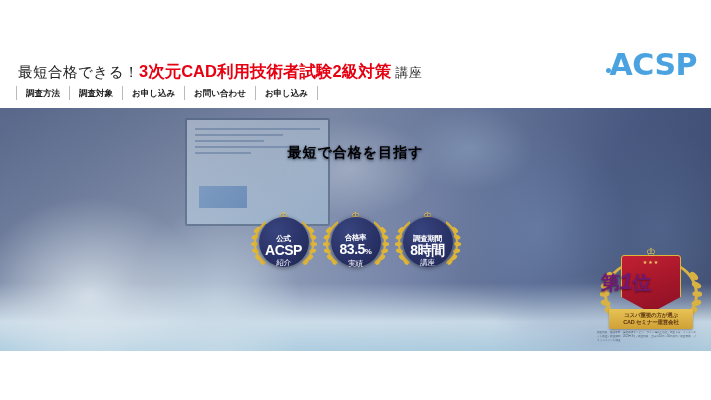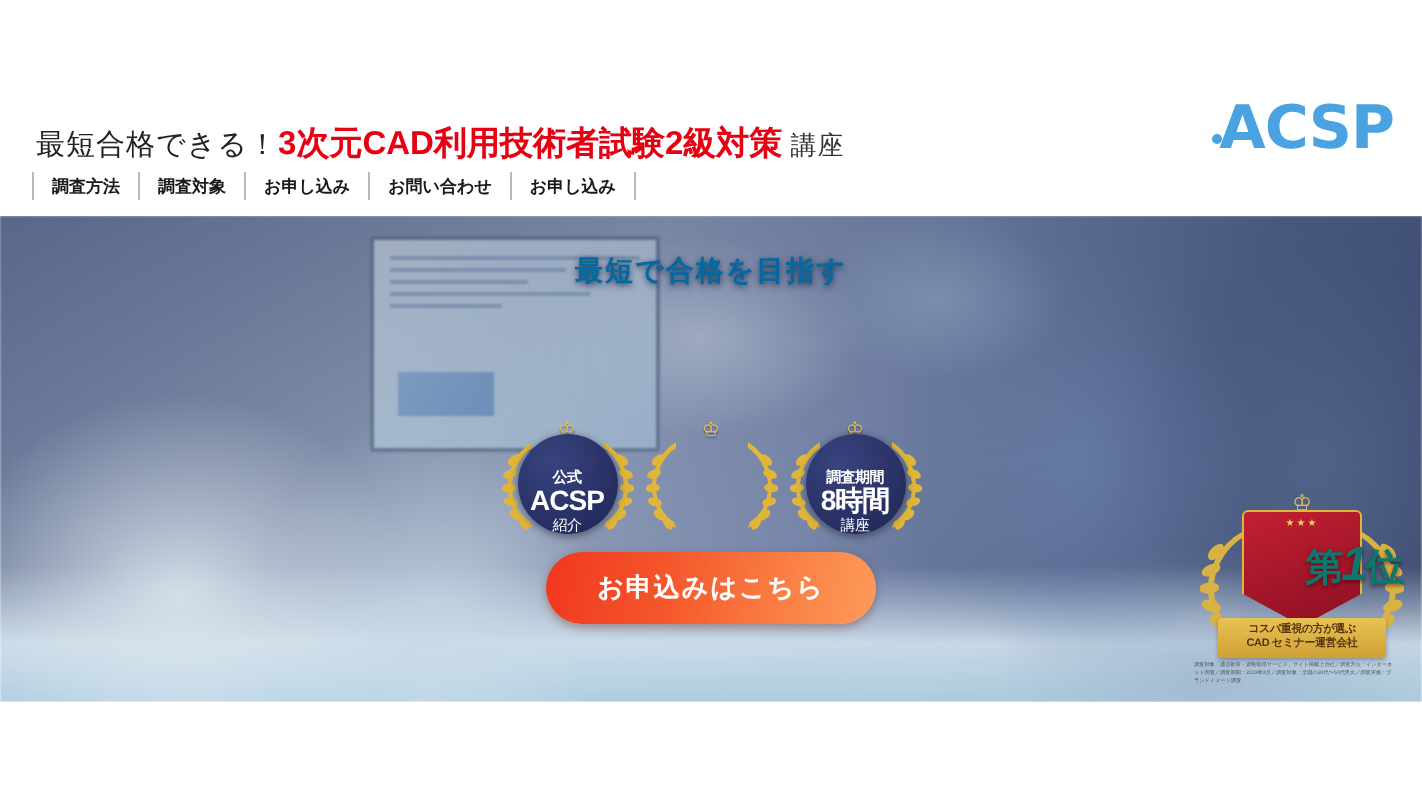--- a/index.html
+++ b/index.html
@@ -133,24 +133,24 @@
   .hero-monitor-lines i:nth-child(2){ width:70%; }
   .hero-monitor-lines i:nth-child(3){ width:55%; }
   .hero-monitor-lines i:nth-child(4){ width:80%; }
   .hero-monitor-lines i:nth-child(5){ width:45%; }
 
   .hero-content {
     position: absolute; inset: 0;
     text-align: center;
   }
   .hero-sub {
-    position:absolute; left:0; right:0; top:19px;
+    position:absolute; left:0; right:0; top:36px;
     font-size: 14px;
     font-weight: bold;
-    color: #0369a1;
+    color: #000000;
     letter-spacing: 1px;
     text-shadow: 0 1px 3px rgba(20,30,55,0.75);
   }
   .hero-title {
     position:absolute; left:0; right:0; top:58px;
     font-size: 33px;
     font-weight: bold;
     color: #ffffff;
     letter-spacing: -0.5px;
     text-shadow: 0 2px 5px rgba(18,28,52,0.8), 0 0 2px rgba(18,28,52,0.6);
@@ -246,24 +246,25 @@
   .rank-crown {
     position:absolute; left:50%; top:-4px; transform:translateX(-50%);
     font-size: 11px; color:#e8c24c; line-height:11px;
   }
   .rank-stars {
     position:absolute; left:50%; top:8px; transform:translateX(-50%);
     font-size: 5px; color:#f0cd63; letter-spacing:1px; white-space:nowrap;
   }
   .rank-text {
     position:absolute; left:0; right:0; top:18px;
-    text-align:right;
-    font-size: 19px; font-weight: bold; color:#0f766e;
+    text-align:left;
+    font-size: 19px; font-weight: bold; color:#701a75;
     letter-spacing: -1px;
     text-shadow: 0 1px 2px rgba(60,0,10,0.6);
+    font-family: Liberation Mono, monospace;
   }
   .rank-text .num { font-size: 24px; font-style: italic; }
   .rank-ribbon {
     position:absolute; left:8px; top:58px;
     width: 84px; height: 20px;
     background: linear-gradient(180deg,#e7c255, #cfa135);
     border-radius: 2px;
     box-shadow: 0 1px 2px rgba(0,0,0,0.3);
     display:flex; flex-direction:column; align-items:center; justify-content:center;
   }
@@ -377,20 +378,25 @@
               <path d="M15 2 C7 7,3 16,3 24 C3 33,7 41,15 45 L14 42 C8 38,5 32,5 24 C5 17,9 9,15 5 Z"></path>
               <ellipse cx="6" cy="11" rx="3.6" ry="2.1" transform="rotate(-40 6 11)"></ellipse>
               <ellipse cx="4" cy="18" rx="3.6" ry="2.1" transform="rotate(-22 4 18)"></ellipse>
               <ellipse cx="3.4" cy="25" rx="3.6" ry="2.1" transform="rotate(-5 3.4 25)"></ellipse>
               <ellipse cx="4.4" cy="32" rx="3.6" ry="2.1" transform="rotate(16 4.4 32)"></ellipse>
               <ellipse cx="7" cy="38.5" rx="3.6" ry="2.1" transform="rotate(36 7 38.5)"></ellipse>
               <ellipse cx="11" cy="43" rx="3.2" ry="1.9" transform="rotate(52 11 43)"></ellipse>
             </g>
           </svg>
           <div class="crown">♔</div>
+          <div class="badge-circle">
+            <div class="badge-top">合格率</div>
+            <div class="badge-main"><span>83.5</span><span class="pct">%</span></div>
+            <div class="badge-bottom">実績</div>
+          </div>
         </div>
 
         <div class="badge">
           <svg class="laurel left" viewBox="0 0 17 46">
             <g fill="currentColor">
               <path d="M15 2 C7 7,3 16,3 24 C3 33,7 41,15 45 L14 42 C8 38,5 32,5 24 C5 17,9 9,15 5 Z"></path>
               <ellipse cx="6" cy="11" rx="3.6" ry="2.1" transform="rotate(-40 6 11)"></ellipse>
               <ellipse cx="4" cy="18" rx="3.6" ry="2.1" transform="rotate(-22 4 18)"></ellipse>
               <ellipse cx="3.4" cy="25" rx="3.6" ry="2.1" transform="rotate(-5 3.4 25)"></ellipse>
               <ellipse cx="4.4" cy="32" rx="3.6" ry="2.1" transform="rotate(16 4.4 32)"></ellipse>
@@ -412,23 +418,20 @@
           <div class="crown">♔</div>
           <div class="badge-circle">
             <div class="badge-top">調査期間</div>
             <div class="badge-main">8時間</div>
             <div class="badge-bottom">講座</div>
           </div>
         </div>
 
       </div>
 
-      <div class="cta-wrap">
-        <button class="cta-button">お申込みはこちら</button>
-      </div>
     </div>
 
     <div class="rank-badge">
       <svg class="rank-laurel left" viewBox="0 0 24 60">
         <g fill="currentColor">
           <path d="M21 3 C10 9,4 21,4 31 C4 42,10 53,21 58 L20 54 C11 49,7 40,7 31 C7 22,12 12,21 6 Z"></path>
           <ellipse cx="8" cy="13" rx="5" ry="2.8" transform="rotate(-45 8 13)"></ellipse>
           <ellipse cx="5.5" cy="22" rx="5" ry="2.8" transform="rotate(-25 5.5 22)"></ellipse>
           <ellipse cx="4.6" cy="31" rx="5" ry="2.8" transform="rotate(-5 4.6 31)"></ellipse>
           <ellipse cx="5.6" cy="40" rx="5" ry="2.8" transform="rotate(18 5.6 40)"></ellipse>

